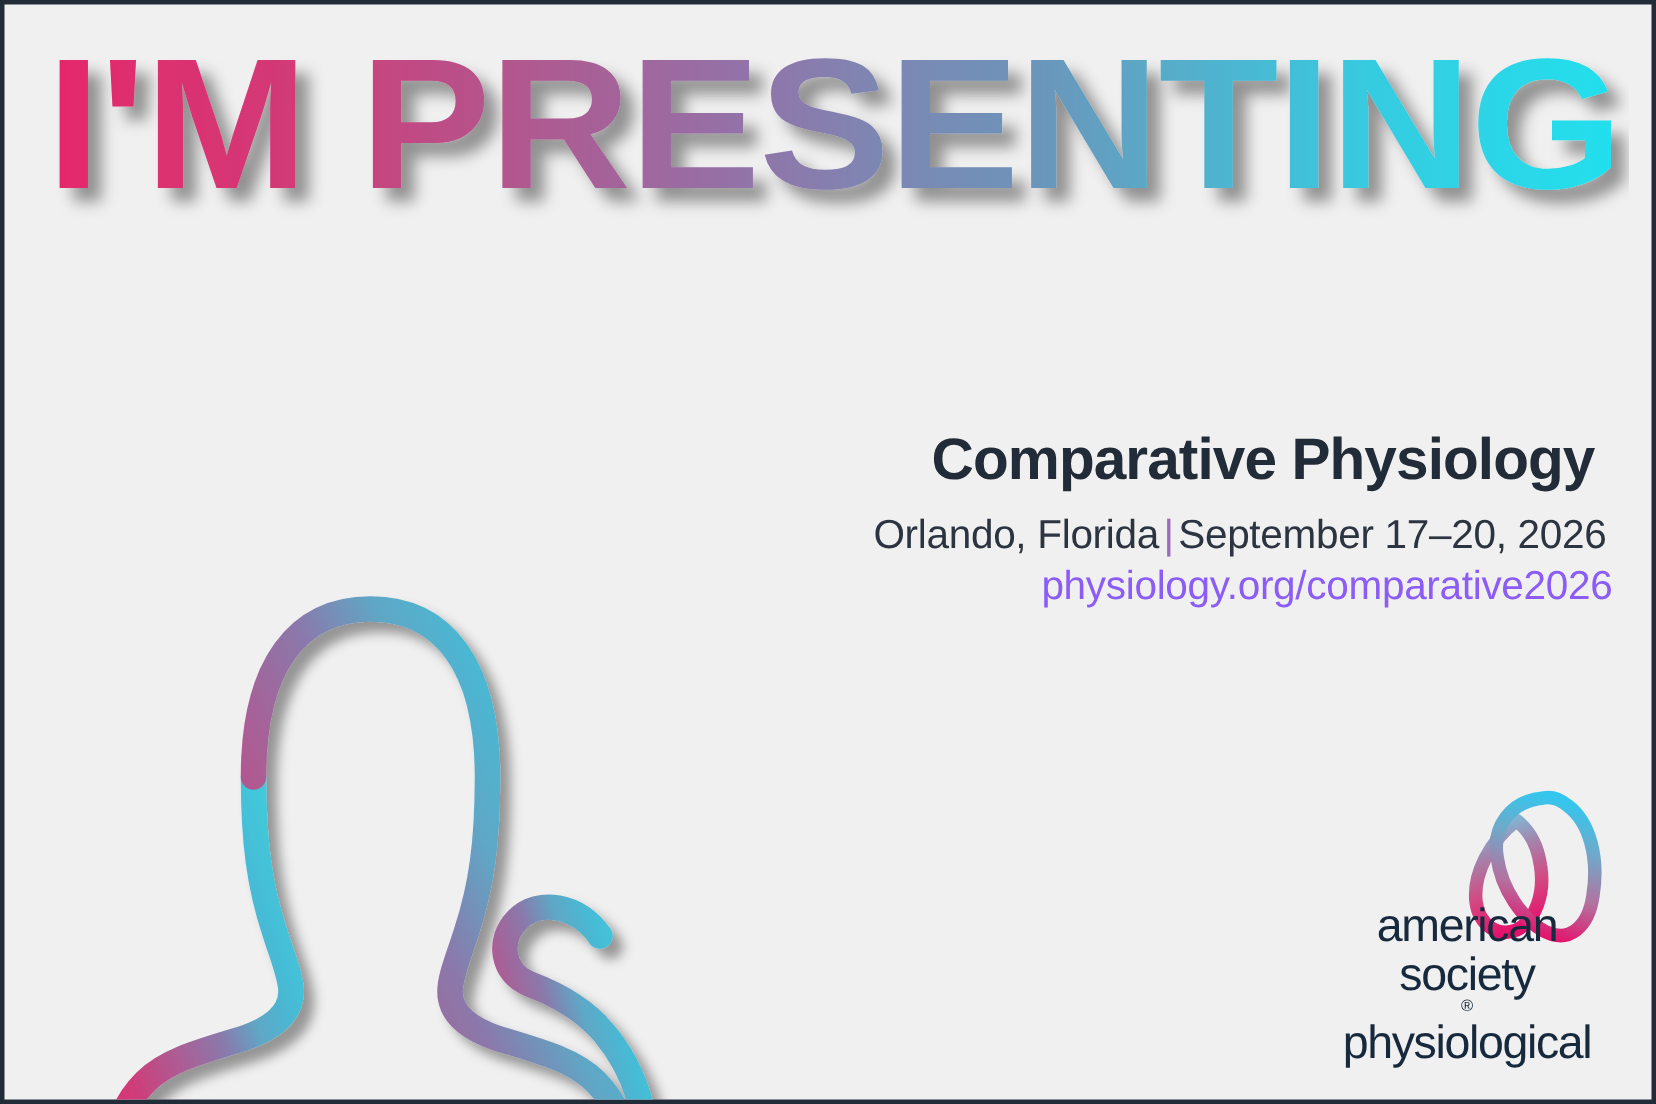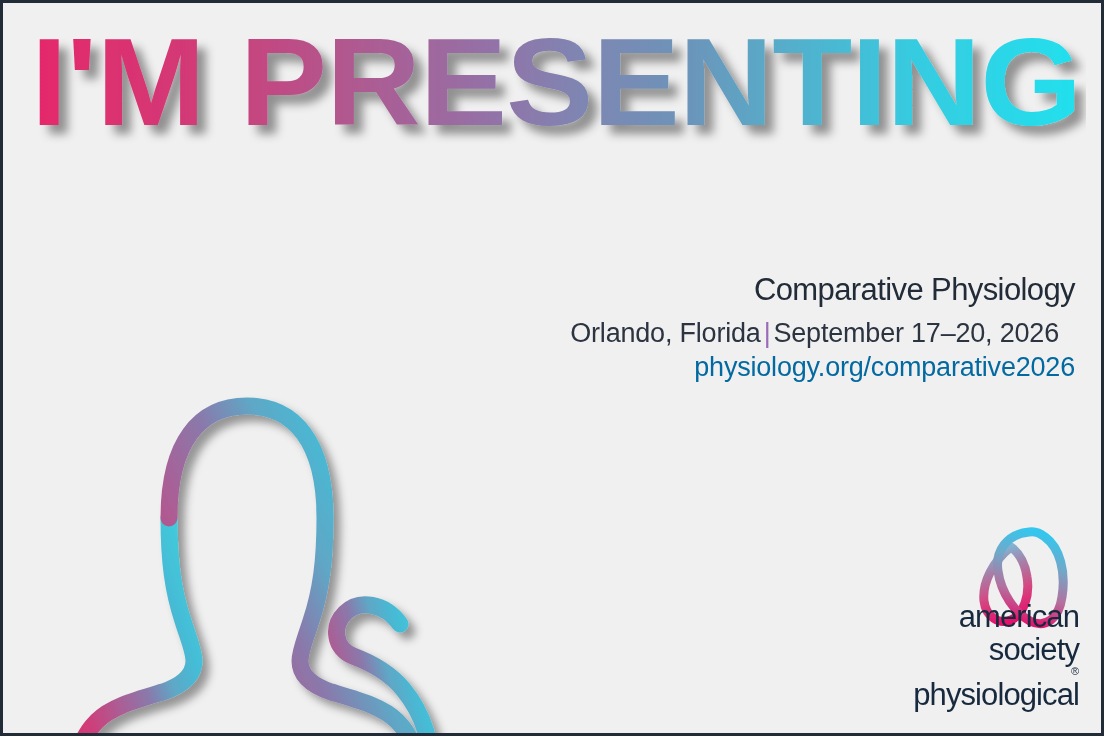--- a/index.html
+++ b/index.html
@@ -40,45 +40,45 @@
 
   
   #event-block {
     position: absolute;
     right: 26px;
     top: 270px;
     width: 620px;
     text-align: right;
   }
   #event-title {
-    margin: 0;
-    font-size: 31px;
-    font-weight: normal;
+    margin: 12px;
+    font-size: 39px;
+    font-weight: bold;
     letter-spacing: -0.6px;
     color: #222b38;
     line-height: 1.12;
   }
   #event-sub {
-    margin: 10px 16px 0 0;
+    margin: 10px 4px 0 0;
     font-size: 27px;
     font-weight: normal;
     color: #2b3440;
     line-height: 1.18;
     letter-spacing: -0.2px;
   }
   .sep {
     color: #9b6ab8;
     font-weight: normal;
     padding: 0 3px;
   }
   #event-url {
     margin: 2px 0 0 0;
     font-size: 27px;
     font-weight: normal;
-    color: #0369a1;
+    color: #8b5cf6;
     line-height: 1.18;
     letter-spacing: -0.2px;
   }
 
   
   #aps-logo {
     position: absolute;
     right: 26px;
     bottom: 22px;
     width: 226px;
@@ -87,29 +87,29 @@
   #aps-mark {
     position: absolute;
     right: 4px;
     top: 0;
     width: 104px;
     height: 112px;
   }
   #aps-mark svg { display: block; width: 100%; height: 100%; }
   #aps-words {
     position: absolute;
-    left: 4px;
+    left: 16px;
     bottom: 0;
     width: 226px;
     color: #17293d;
     font-size: 31px;
     line-height: 1.07;
     letter-spacing: -0.9px;
     font-weight: normal;
-    text-align: right;
+    text-align: center;
   }
   #aps-words span { display: block; white-space: nowrap; }
   .reg {
     font-size: 11px;
     vertical-align: super;
     letter-spacing: 0;
   }
 </style>
 </head>
 <body>

